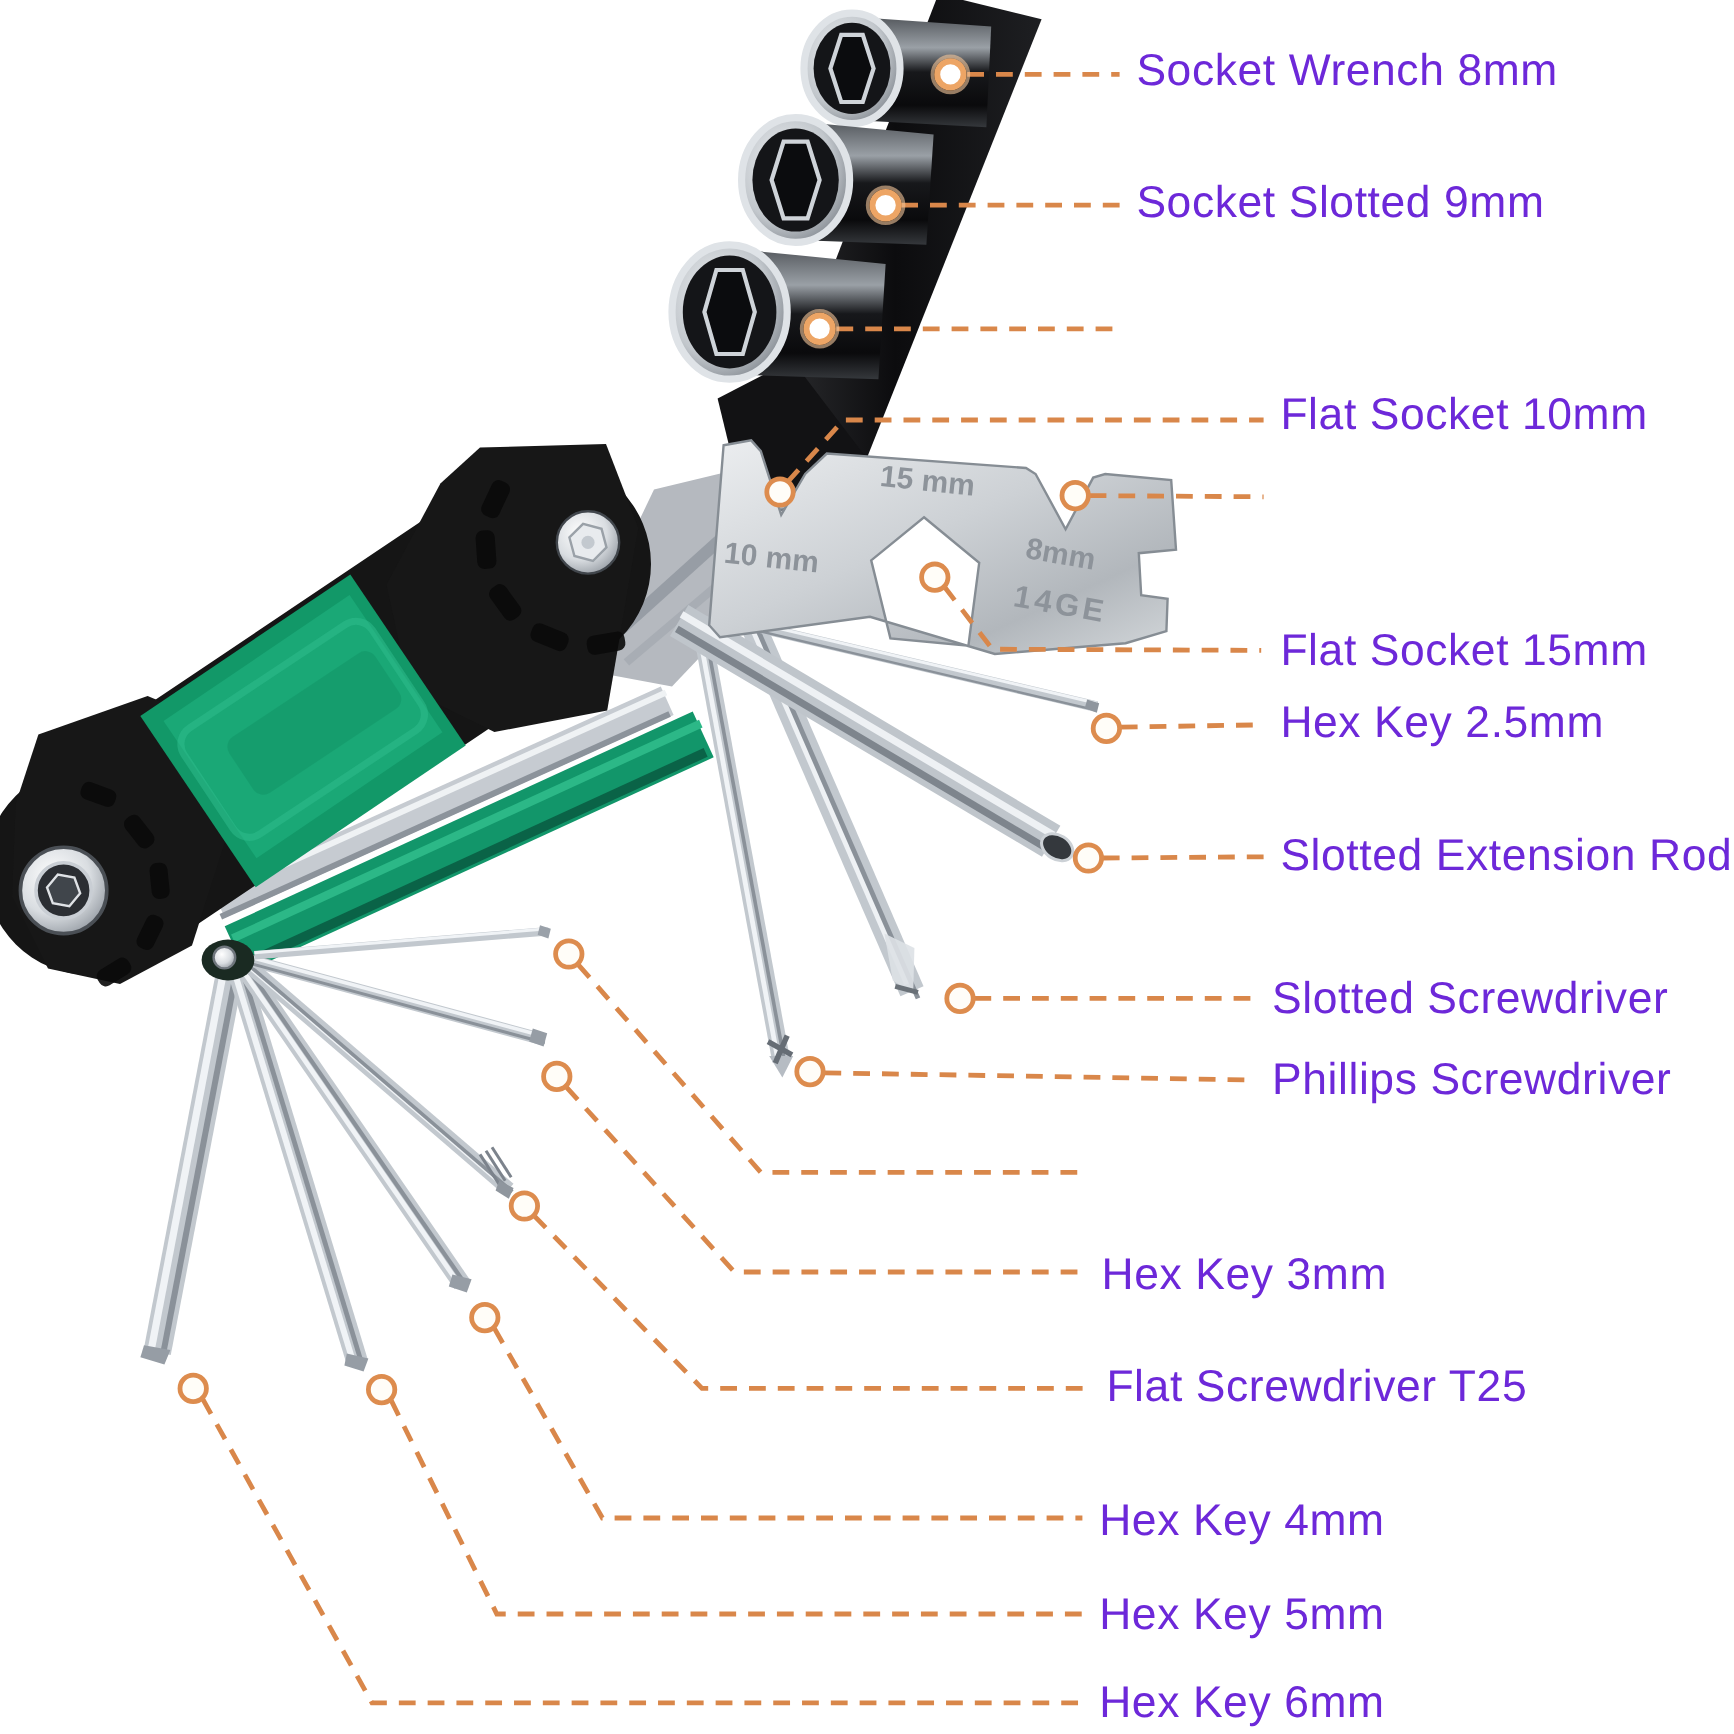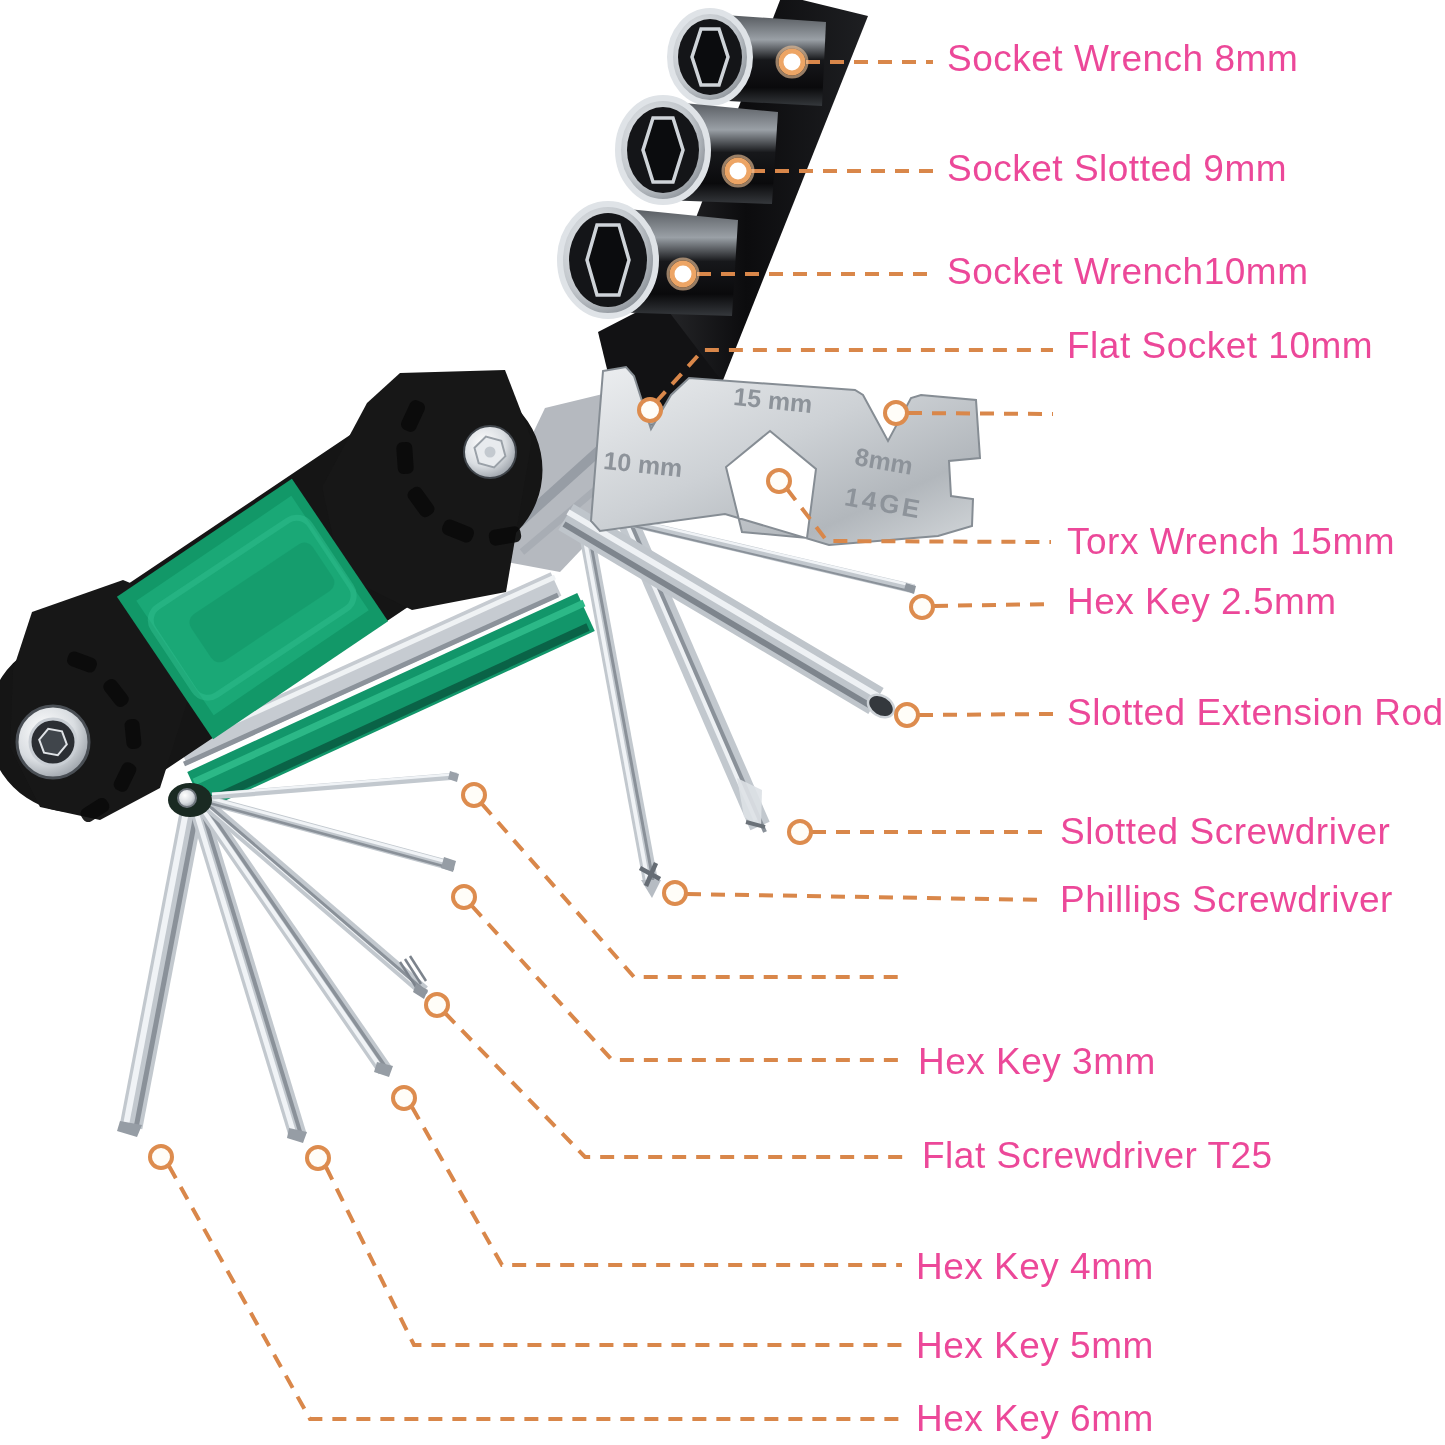--- a/index.html
+++ b/index.html
@@ -9,21 +9,21 @@
     background:#ffffff;
     overflow:hidden;
     font-family:"Liberation Sans", sans-serif;
   }
   .stage svg{position:absolute;left:0;top:0;}
   .label{
     position:absolute;
     transform:translateY(-52%);
     font-size:37px;
     letter-spacing:0.5px;
-    color:#ec4899;
+    color:#6d28d9;
     white-space:nowrap;
     line-height:1.1;
     text-align:center;
   }
 </style>
 </head>
 <body>
 
 <div class="stage">
 
@@ -301,23 +301,22 @@
     <circle cx="464" cy="897" r="11" fill="#fffdf8" stroke="#dd8c4e" stroke-width="4"></circle>
     <circle cx="437" cy="1005" r="11" fill="#fffdf8" stroke="#dd8c4e" stroke-width="4"></circle>
     <circle cx="404" cy="1098" r="11" fill="#fffdf8" stroke="#dd8c4e" stroke-width="4"></circle>
     <circle cx="318" cy="1158" r="11" fill="#fffdf8" stroke="#dd8c4e" stroke-width="4"></circle>
     <circle cx="161" cy="1157" r="11" fill="#fffdf8" stroke="#dd8c4e" stroke-width="4"></circle>
   </g>
 </svg>
 
 <div class="label" style="left:947px;top:60px">Socket Wrench 8mm</div>
 <div class="label" style="left:947px;top:170px">Socket Slotted 9mm</div>
-<div class="label" style="left:947px;top:273px">Socket Wrench10mm</div>
 <div class="label" style="left:1067px;top:347px">Flat Socket 10mm</div>
-<div class="label" style="left:1067px;top:543px">Torx Wrench 15mm</div>
+<div class="label" style="left:1067px;top:543px">Flat Socket 15mm</div>
 <div class="label" style="left:1067px;top:603px">Hex Key 2.5mm</div>
 <div class="label" style="left:1067px;top:714px">Slotted Extension Rod</div>
 <div class="label" style="left:1060px;top:901px">Phillips Screwdriver</div>
 <div class="label" style="left:1060px;top:833px">Slotted Screwdriver</div>
 <div class="label" style="left:918px;top:1063px">Hex Key 3mm</div>
 <div class="label" style="left:922px;top:1157px">Flat Screwdriver T25</div>
 <div class="label" style="left:916px;top:1268px">Hex Key 4mm</div>
 <div class="label" style="left:916px;top:1347px">Hex Key 5mm</div>
 <div class="label" style="left:916px;top:1420px">Hex Key 6mm</div>
 

